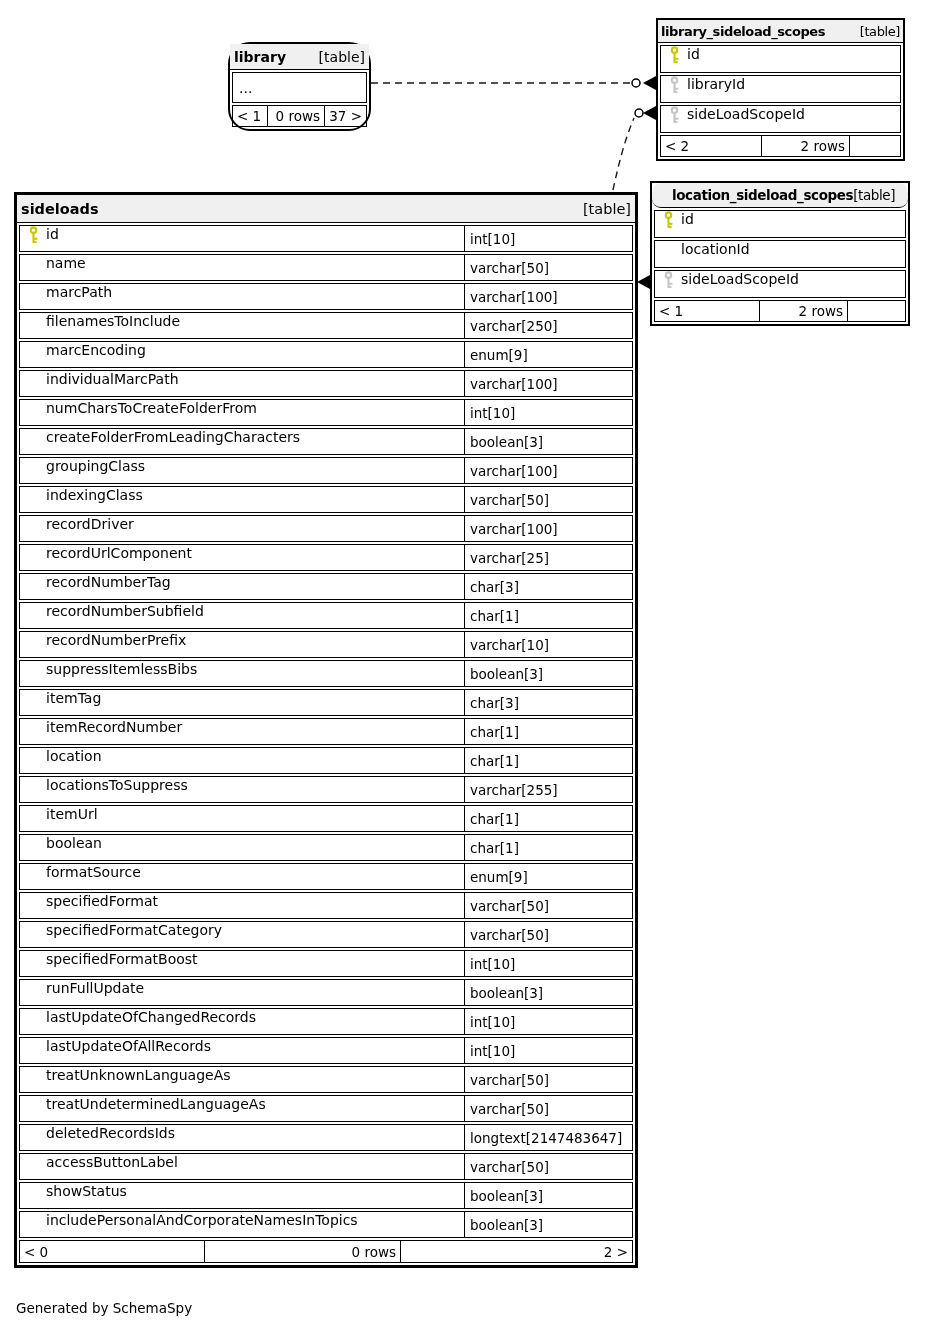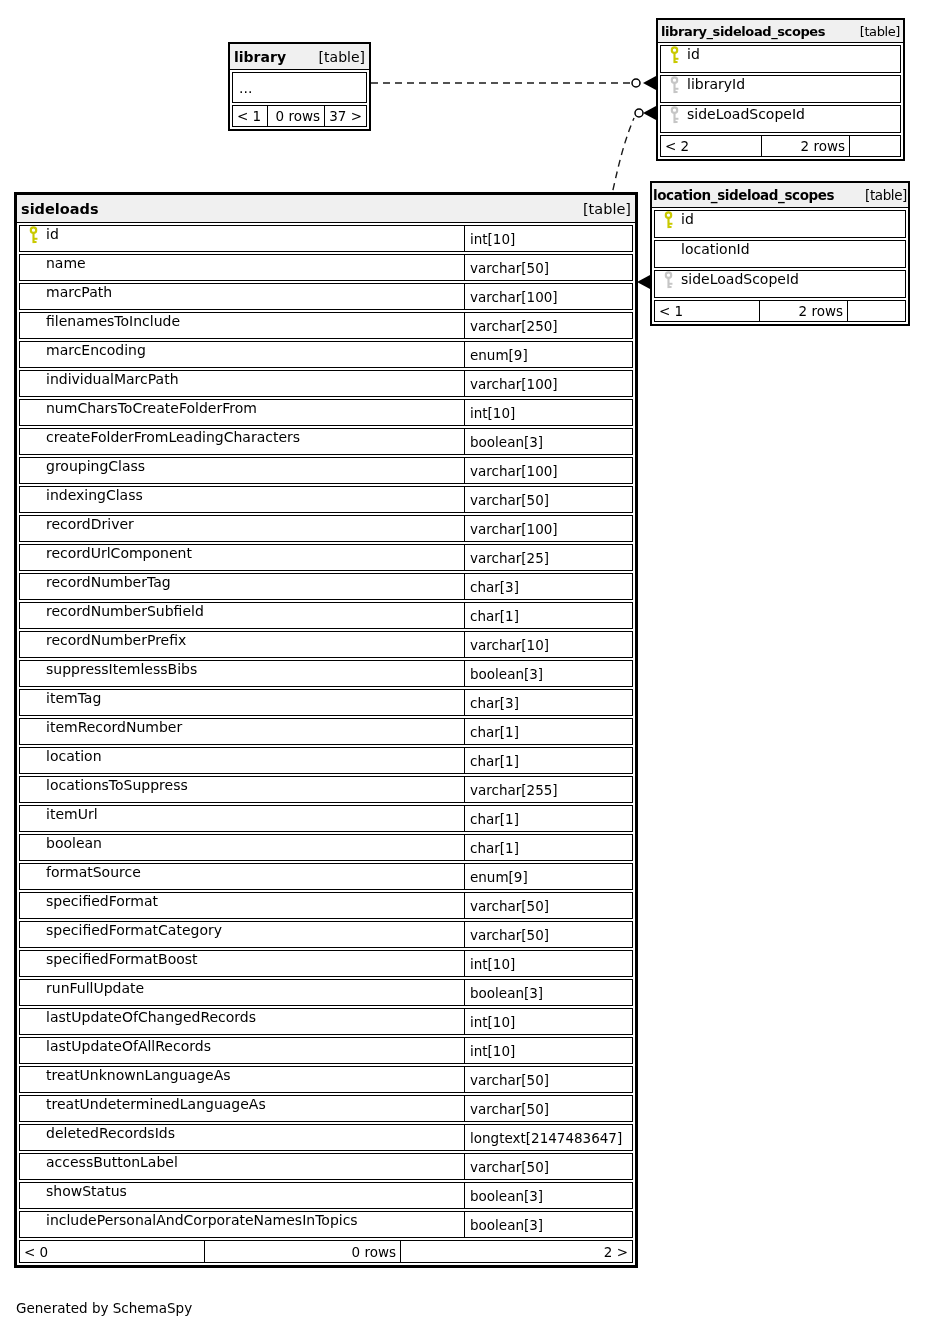--- a/index.html
+++ b/index.html
@@ -29,40 +29,40 @@
   .key-none svg { visibility:hidden; }
   .col-name { flex:1; white-space:nowrap; overflow:hidden; }
   .col-type { width:168px; flex:none; align-self:stretch; display:flex; align-items:center;
               border-left:1px solid #000; padding-left:5px; white-space:nowrap; font-size:13.5px; }
   .tbl-footer { display:flex; border:1px solid #000; margin:2px; align-items:stretch; font-size:13.5px; }
   .fcell { display:flex; align-items:center; padding:0 4px; white-space:nowrap; overflow:hidden; }
   .fcell + .fcell { border-left:1px solid #000; }
   .fcell-rows, .fcell-children { justify-content:flex-end; }
 
   
-  #tbl-library { left:228px; top:42px; width:143px; font-size:14px; }
+  #tbl-library { left:228px; top:42px; width:143px; font-size:14px;border-radius:22px; }
   #tbl-library .tbl-header { height:26px; font-size:14px; }
   #tbl-library .ellipsis-row { height:31px; border:1px solid #000; margin:2px; display:flex; align-items:center; padding-left:6px; }
   #tbl-library .tbl-footer { height:22px; }
   #tbl-library .fcell-parents { width:34px; }
   #tbl-library .fcell-rows { flex:1; }
   #tbl-library .fcell-children { width:42px; }
 
   
   #tbl-lss { left:656px; top:11px; width:249px; font-size:14px;margin-top:7px; }
   #tbl-lss .tbl-header { height:23px; font-size:13px; letter-spacing:-0.4px; padding:2px 3px; }
   #tbl-lss .tbl-row { height:28px; }
   #tbl-lss .tbl-footer { height:22px; }
   #tbl-lss .fcell-parents { width:100px; }
   #tbl-lss .fcell-rows { width:88px; }
   #tbl-lss .fcell-children { flex:1; }
 
   
   #tbl-locss { left:650px; top:181px; width:260px; font-size:14px; }
-  #tbl-locss .tbl-header { height:25px; font-size:13.5px; letter-spacing:-0.4px; padding:2px 1px; }
+  #tbl-locss .tbl-header { height:25px; font-size:13.5px; letter-spacing:-0.4px; padding:2px 20px;border-radius:9px; }
   #tbl-locss .tbl-row { height:28px; }
   #tbl-locss .tbl-footer { height:22px; }
   #tbl-locss .fcell-parents { width:104px; }
   #tbl-locss .fcell-rows { width:88px; }
   #tbl-locss .fcell-children { flex:1; }
 
   
   #tbl-sideloads { left:14px; top:192px; width:624px; border-width:3px; font-size:14px; }
   #tbl-sideloads .tbl-header { height:28px; font-size:14.5px; }
   #tbl-sideloads .tbl-row { height:27px; }

